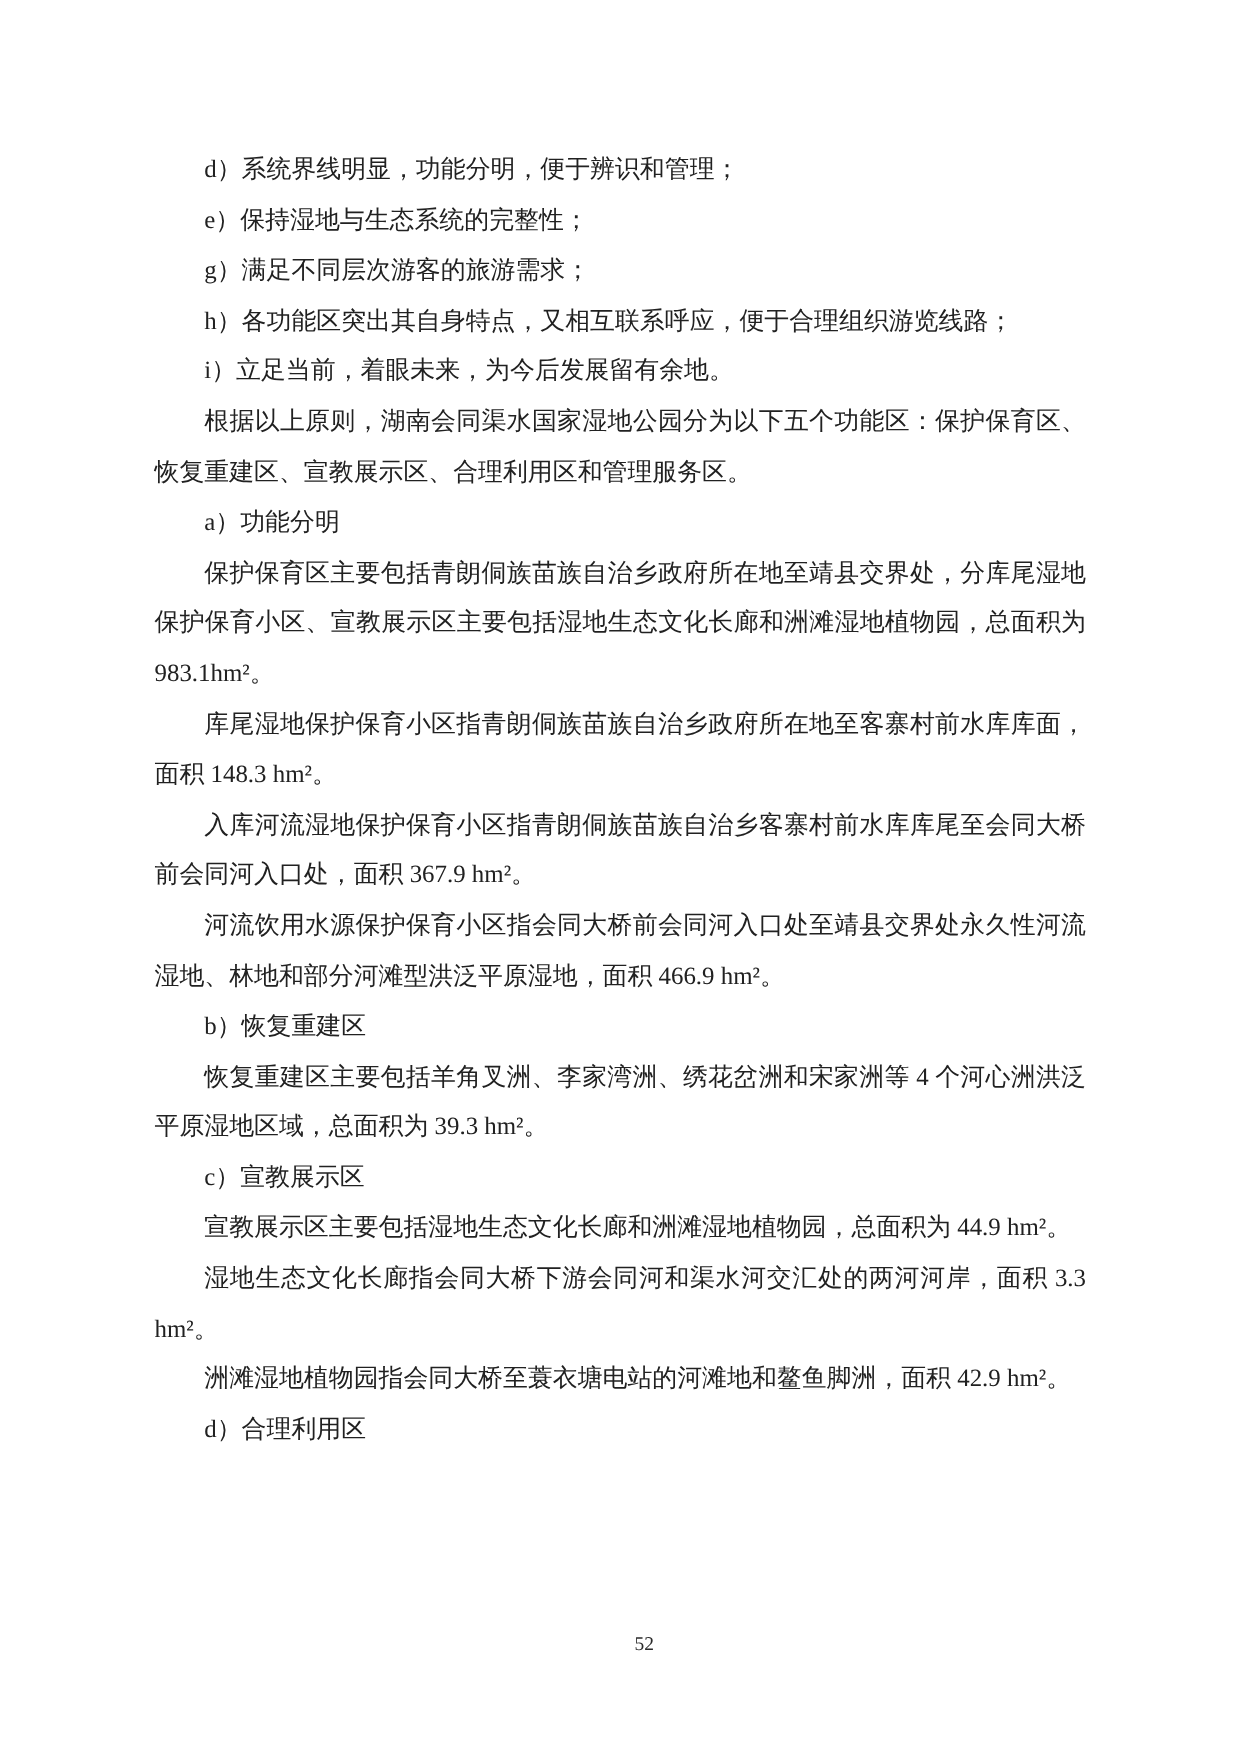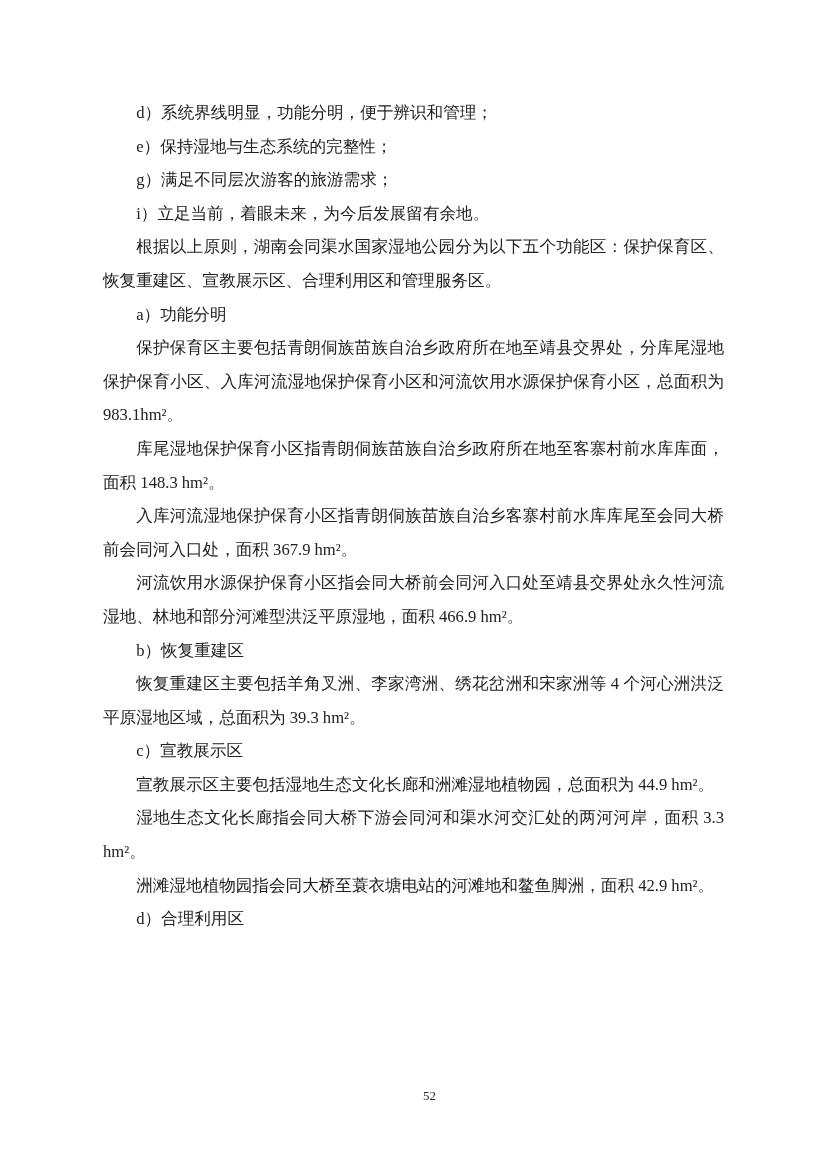--- a/index.html
+++ b/index.html
@@ -50,24 +50,25 @@
   }
 </style>
 </head>
 <body>
 
 <div class="page">
   <div class="doc-body">
       <p class="item">d）系统界线明显，功能分明，便于辨识和管理；</p>
       <p class="item">e）保持湿地与生态系统的完整性；</p>
       <p class="item">g）满足不同层次游客的旅游需求；</p>
+      <p class="item">h）各功能区突出其自身特点，又相互联系呼应，便于合理组织游览线路；</p>
       <p class="item">i）立足当前，着眼未来，为今后发展留有余地。</p>
       <p class="para">根据以上原则，湖南会同渠水国家湿地公园分为以下五个功能区：保护保育区、恢复重建区、宣教展示区、合理利用区和管理服务区。</p>
       <p class="item">a）功能分明</p>
-      <p class="para">保护保育区主要包括青朗侗族苗族自治乡政府所在地至靖县交界处，分库尾湿地保护保育小区、入库河流湿地保护保育小区和河流饮用水源保护保育小区，总面积为983.1hm²。</p>
+      <p class="para">保护保育区主要包括青朗侗族苗族自治乡政府所在地至靖县交界处，分库尾湿地保护保育小区、宣教展示区主要包括湿地生态文化长廊和洲滩湿地植物园，总面积为983.1hm²。</p>
       <p class="para">库尾湿地保护保育小区指青朗侗族苗族自治乡政府所在地至客寨村前水库库面，面积 148.3 hm²。</p>
       <p class="para">入库河流湿地保护保育小区指青朗侗族苗族自治乡客寨村前水库库尾至会同大桥前会同河入口处，面积 367.9 hm²。</p>
       <p class="para">河流饮用水源保护保育小区指会同大桥前会同河入口处至靖县交界处永久性河流湿地、林地和部分河滩型洪泛平原湿地，面积 466.9 hm²。</p>
       <p class="item">b）恢复重建区</p>
       <p class="para">恢复重建区主要包括羊角叉洲、李家湾洲、绣花岔洲和宋家洲等 4 个河心洲洪泛平原湿地区域，总面积为 39.3 hm²。</p>
       <p class="item">c）宣教展示区</p>
       <p class="para">宣教展示区主要包括湿地生态文化长廊和洲滩湿地植物园，总面积为 44.9 hm²。</p>
       <p class="para">湿地生态文化长廊指会同大桥下游会同河和渠水河交汇处的两河河岸，面积 3.3 hm²。</p>
       <p class="para">洲滩湿地植物园指会同大桥至蓑衣塘电站的河滩地和鳌鱼脚洲，面积 42.9 hm²。</p>
       <p class="item">d）合理利用区</p>

